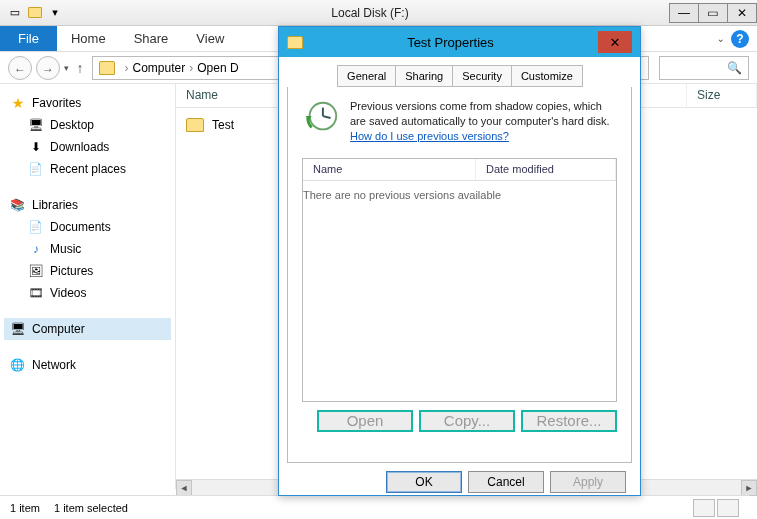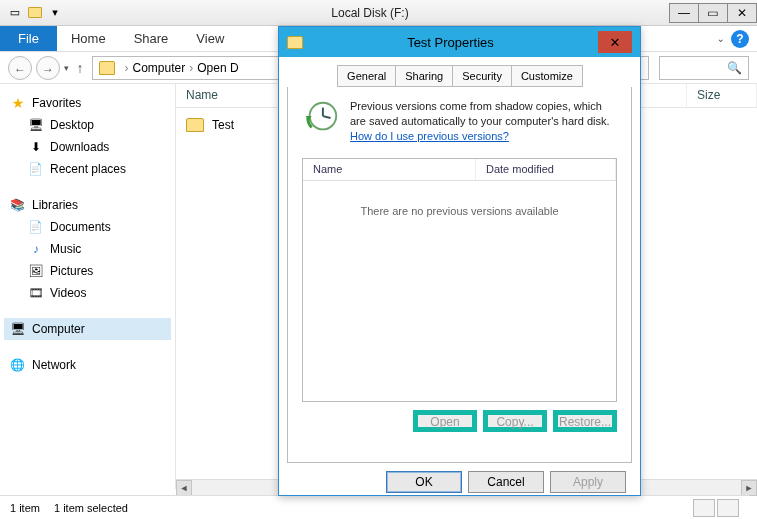--- a/index.html
+++ b/index.html
@@ -71,23 +71,23 @@
 .info-row { display:flex; gap:10px; margin-bottom:14px; }
 .clock-icon svg { width:38px; height:38px; }
 .info-text { font-size:11px; line-height:1.35; color:#222; }
 .info-text a { color:#0a5bc4; text-decoration:underline; cursor:pointer; }
 .fv-label { font-size:11px; margin-bottom:4px; }
 .fv-box { border:1px solid #bbb; height:244px; background:#fff; }
 .fv-cols { display:flex; height:22px; border-bottom:1px solid #ddd; font-size:11px; color:#335; }
 .fv-col { padding:4px 10px; border-right:1px solid #eee; }
 .fv-col-name { flex:1; }
 .fv-col-date { width:140px; }
-.fv-empty { text-align:center; color:#666; font-size:11px; padding-top:24px; }
+.fv-empty { text-align:left; color:#666; font-size:11px; padding-top:8px; }
 .fv-btns { display:flex; gap:6px; justify-content:flex-end; margin-top:8px; }
-.fv-btn { width:64px; height:22px; border:5px solid #14b8a6; background:#ededed; font-size:12px; color:#9a9a9a; cursor:default; }
+.fv-btn { width:96px; height:22px; border:2px solid #14b8a6; background:#ededed; font-size:15px; color:#9a9a9a; cursor:default; }
 .dlg-buttons { display:flex; gap:6px; justify-content:flex-end; padding:0 14px 10px 0; }
 .dlg-btn { width:76px; height:22px; border:1px solid #8f8f8f; background:#e8e8e8; font-size:12px; cursor:pointer; }
 .dlg-btn.default { border:1px solid #3a7abd; outline:1px solid #8fb9e0; outline-offset:-2px; }
 .dlg-btn.disabled { color:#a0a0a0; cursor:default; }
 </style>
 </head>
 <body>
 
 <div class="titlebar">
   <div class="qat">

